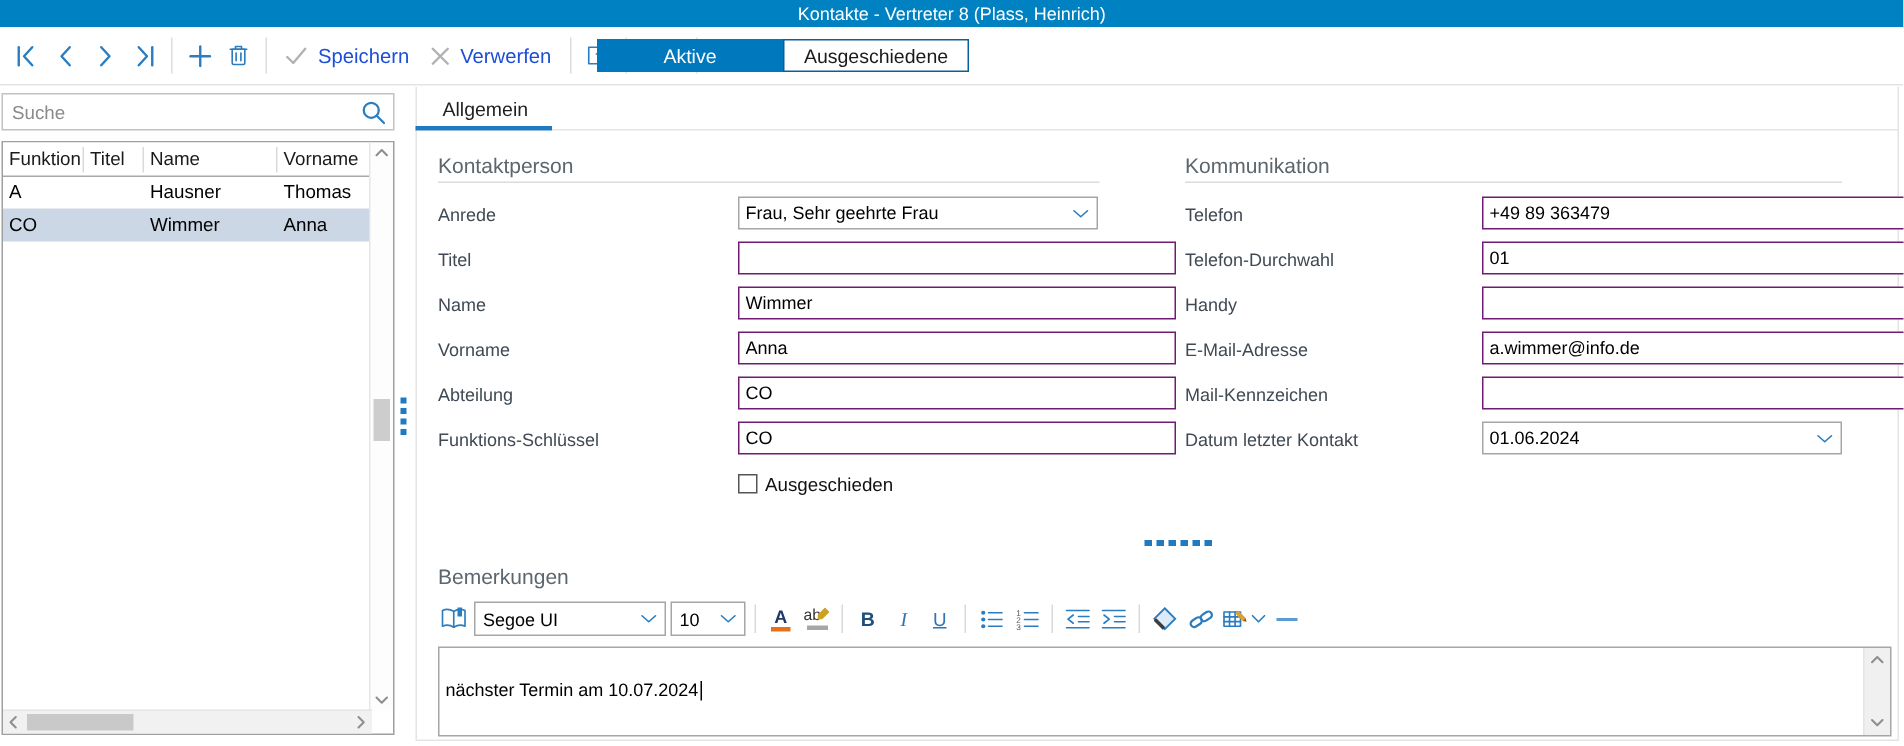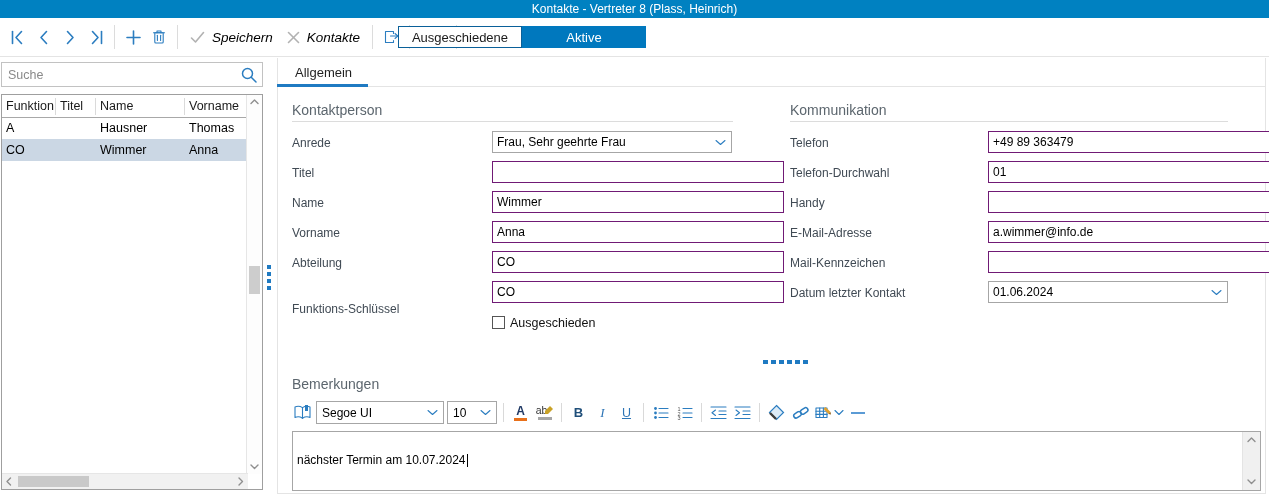--- a/index.html
+++ b/index.html
@@ -8,21 +8,21 @@
        -webkit-font-smoothing:antialiased;}
   
   .titlebar{position:absolute;left:0;top:0;width:1269px;height:18px;background:#0081c1;
             color:#fff;font-size:12px;line-height:18px;text-align:center;}
   
   .toolbar{position:absolute;left:0;top:18px;width:1269px;height:39px;box-sizing:border-box;
            border-bottom:1px solid #e4e4e4;display:flex;align-items:center;padding-left:6px;gap:2px;}
   .tbtn{display:flex;align-items:center;justify-content:center;min-width:24px;height:28px;cursor:default;}
   .sep{width:1px;height:24px;background:#dcdcdc;margin:0 4px;}
   .tool-dis{display:flex;align-items:center;gap:7px;margin:0 6px;}
-  .tool-dis .lbl{font-size:13.5px;color:#000000;font-style:italic;}
+  .tool-dis .lbl{font-size:13.5px;color:#1d4ed8;}
   .seg-tabs{position:absolute;left:398px;top:8px;display:flex;}
   .seg-tab{width:124px;height:22px;display:flex;align-items:center;justify-content:center;
            font-size:13px;box-sizing:border-box;cursor:default;}
   .seg-tab.active{background:#0078be;color:#fff;}
   .seg-tab.inactive{background:#fff;color:#1a1a1a;border:1px solid #0a6099;}
   
   svg .s{fill:none;stroke:#2b7dc0;stroke-width:1.6;stroke-linecap:round;stroke-linejoin:round;}
   svg .st{fill:none;stroke:#2b7dc0;stroke-width:1.1;stroke-linecap:round;stroke-linejoin:round;}
   svg .sg{fill:none;stroke:#b2b2b2;stroke-width:1.6;stroke-linecap:round;stroke-linejoin:round;}
   svg .sc{fill:none;stroke:#8f8f8f;stroke-width:1.4;stroke-linecap:round;stroke-linejoin:round;}
@@ -150,46 +150,46 @@
     <svg class="ic" width="15" height="13" viewBox="0 0 15 13">
         <polyline class="sg" points="1.5,7 5.5,11 13.5,1.5"></polyline>
       </svg>
     <span class="lbl">Speichern</span>
   </span>
   <span class="tool-dis">
     <svg class="ic" width="13" height="13" viewBox="0 0 13 13">
         <line class="sg" x1="1.5" y1="1.5" x2="11.5" y2="11.5"></line>
         <line class="sg" x1="11.5" y1="1.5" x2="1.5" y2="11.5"></line>
       </svg>
-    <span class="lbl">Kontakte</span>
+    <span class="lbl">Verwerfen</span>
   </span>
   <span class="sep"></span>
   <span class="tbtn">
       <svg class="ic" width="17" height="16" viewBox="0 0 17 16">
         <path class="st" d="M10.5 4.5 V2.5 h-8 v11 h8 v-2"></path>
         <line class="st" x1="7.5" y1="7" x2="14.5" y2="7"></line>
         <polyline class="st" points="12,4.5 14.8,7 12,9.5"></polyline>
       </svg>
     </span>
   <span class="sep"></span>
   <span class="tbtn" style="min-width:34px">
     <svg class="ic" width="16" height="16" viewBox="0 0 24 24">
         <path class="f" d="M6.6 10.8c1.4 2.8 3.8 5.1 6.6 6.6l2.2-2.2c.3-.3.7-.4 1-.2 1.1.4 2.3.6 3.6.6.6 0 1 .4 1 1V20c0 .6-.4 1-1 1C10.6 21 3 13.4 3 4c0-.6.4-1 1-1h3.5c.6 0 1 .4 1 1 0 1.2.2 2.4.6 3.6.1.3 0 .7-.2 1l-2.3 2.2z"></path>
       </svg>
     <svg class="ic" width="10" height="7" viewBox="0 0 10 7" style="margin-left:2px">
         <polyline class="st" points="1,1.5 5,5.5 9,1.5"></polyline>
       </svg>
   </span>
   <span class="sep"></span>
   <div class="seg-tabs">
+    <div class="seg-tab active">
+        <span>Aktive</span>
+      </div>
     <div class="seg-tab inactive">
         <span>Ausgeschiedene</span>
-      </div>
-    <div class="seg-tab active">
-        <span>Aktive</span>
       </div>
   </div>
 </div>
 
 <div class="search-box">
   <input type="text" placeholder="Suche" style="">
   <span class="search-btn">
       <svg class="ic" width="18" height="18" viewBox="0 0 18 18">
         <circle cx="7.5" cy="7.5" r="5" fill="none" stroke="#2b7dc0" stroke-width="1.5"></circle>
         <line x1="11.5" y1="11.5" x2="16" y2="16" stroke="#2b7dc0" stroke-width="1.5" stroke-linecap="round"></line>
@@ -282,21 +282,21 @@
 
 <div class="flabel" style="left:292px;top:196px">Name</div>
 <input class="finput" style="left: 492px; top: 191px;" value="Wimmer">
 
 <div class="flabel" style="left:292px;top:226px">Vorname</div>
 <input class="finput" style="left: 492px; top: 221px;" value="Anna">
 
 <div class="flabel" style="left:292px;top:256px">Abteilung</div>
 <input class="finput" style="left: 492px; top: 251px;" value="CO">
 
-<div class="flabel" style="left:292px;top:302px">Funktions-Schlüssel</div>
+<div class="flabel" style="left:292px;top:286px">Funktions-Schlüssel</div>
 <input class="finput" style="left: 492px; top: 281px;" value="CO">
 
 <div class="chkrow">
   <span class="chkbox"></span>
   <span>Ausgeschieden</span>
 </div>
 
 <div class="section-title" style="left:790px;top:102px">Kommunikation</div>
 <div class="section-rule" style="left:790px;top:121px;width:438px"></div>
 

